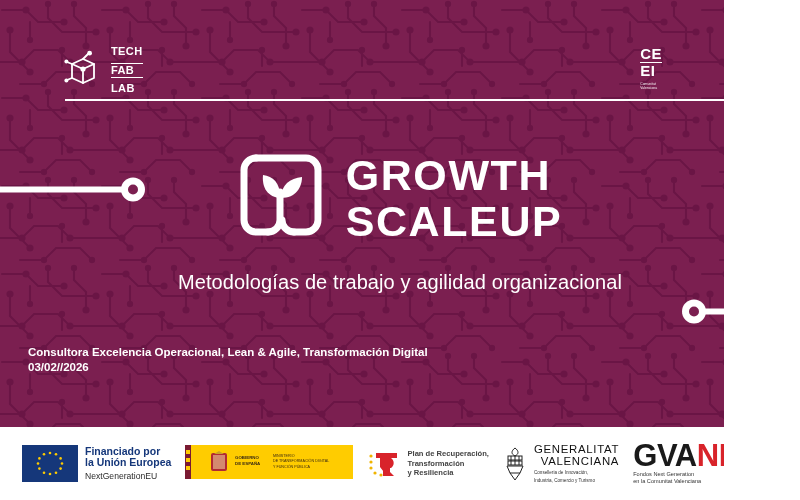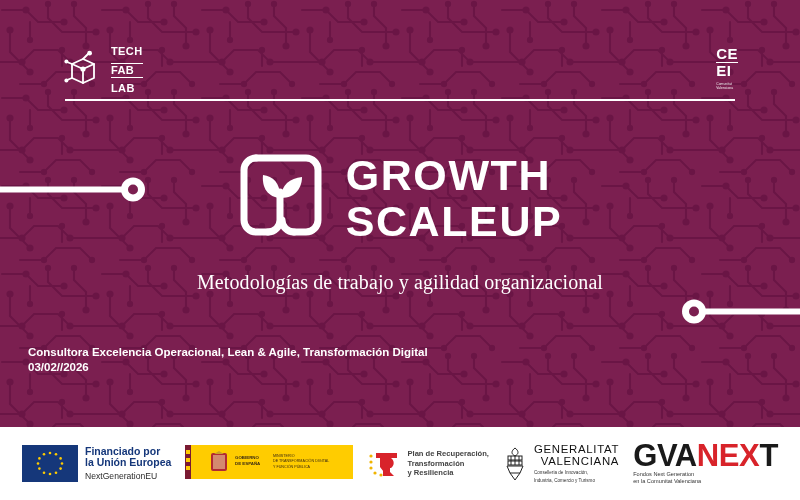--- a/index.html
+++ b/index.html
@@ -5,24 +5,25 @@
   html, body {
     margin: 0;
     padding: 0;
     background: #ffffff;
   }
   body {
     font-family: "Liberation Sans", sans-serif;
   }
   .slide {
     position: relative;
-    width: 800px;
+    width: 696px;
     height: 500px;
     overflow: hidden;
     background: #0369a1;
+    padding-left: 28px;
   }
 
   
   .circuit-bg {
     position: absolute;
     left: 0; top: 0;
     width: 800px;
     height: 427px;
     opacity: 1;
     pointer-events: none;
@@ -120,21 +121,20 @@
   
   .subtitle {
     position: absolute;
     left: 0;
     top: 271px;
     width: 800px;
     text-align: center;
     color: #ffffff;
     font-size: 20px;
     letter-spacing: 0.1px;
-    font-family: Liberation Serif, serif;
   }
 
   
   .author {
     position: absolute;
     left: 28px;
     top: 345px;
     color: #ffffff;
     font-weight: bold;
     font-size: 11.5px;

